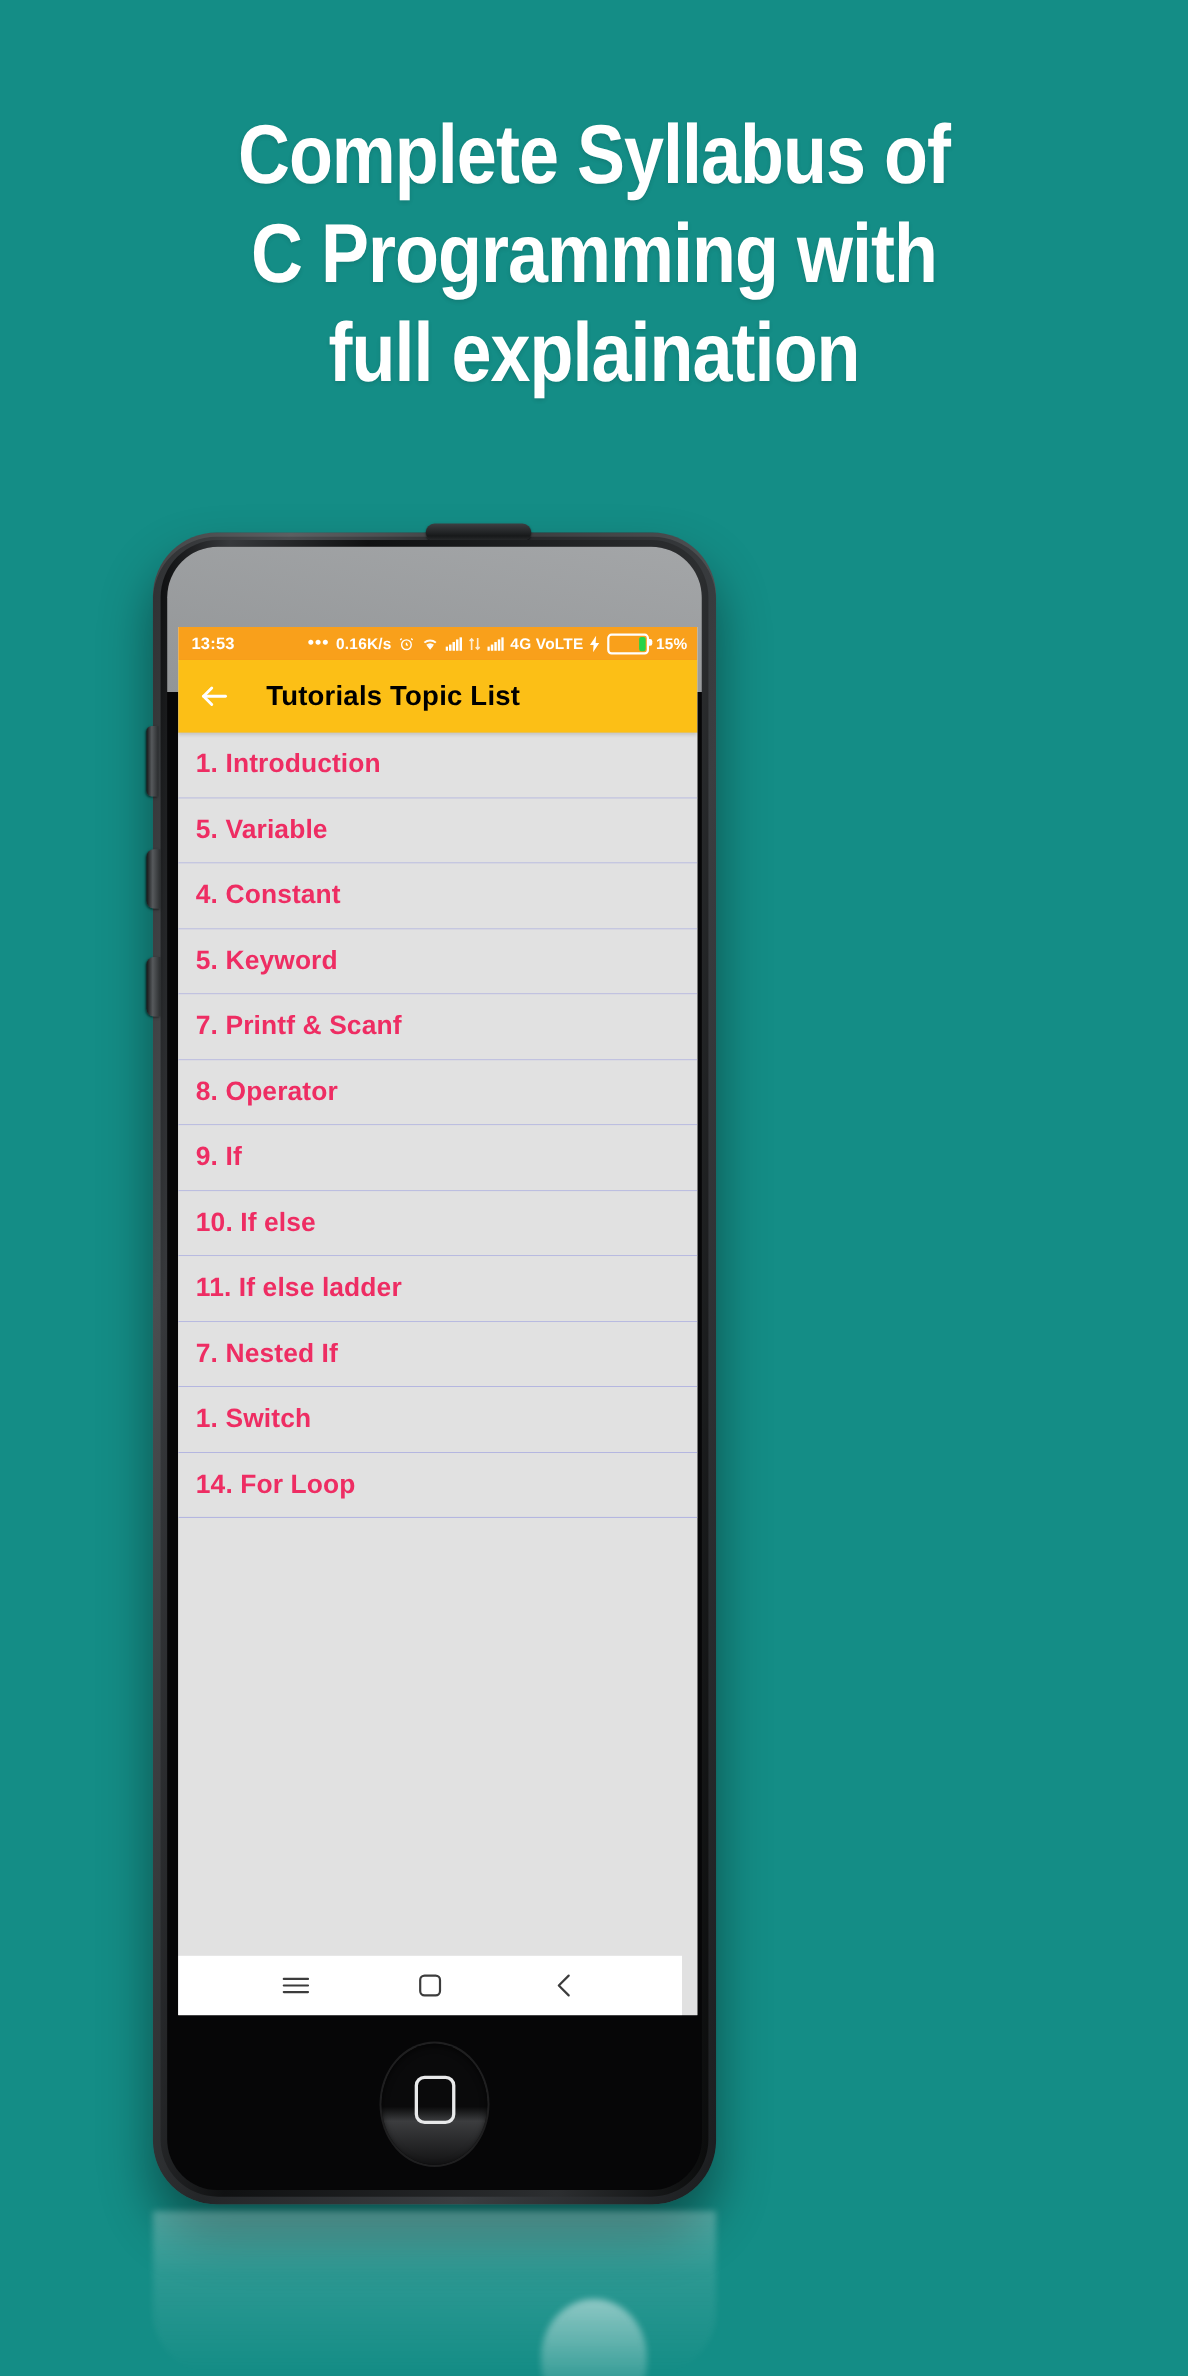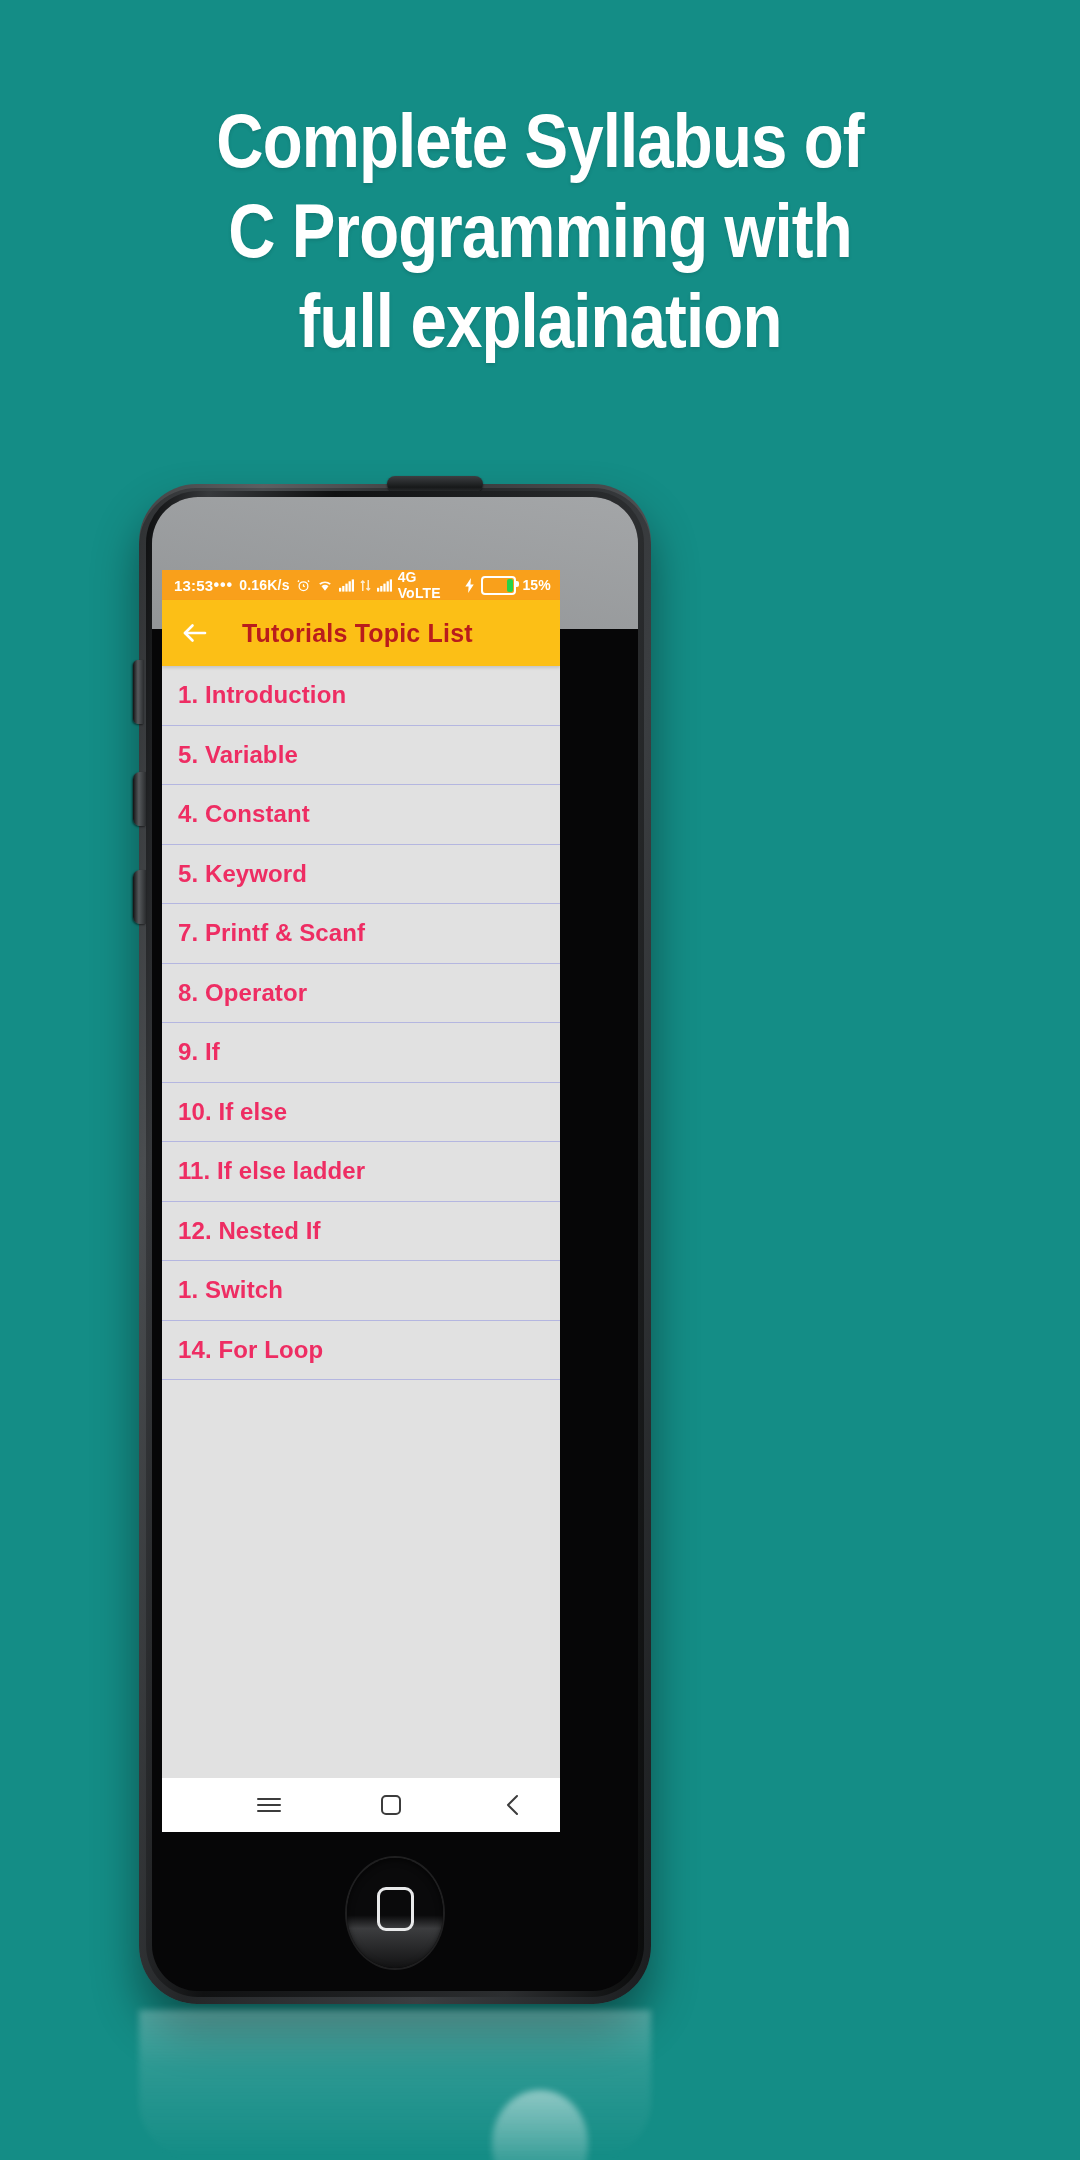--- a/index.html
+++ b/index.html
@@ -112,21 +112,21 @@
   }
   .side-btn.b1 { top: 176px; width: 11px; height: 64px; border-radius: 5px 0 0 5px; }
   .side-btn.b2 { top: 288px; width: 13px; height: 54px; border-radius: 7px 0 0 7px; }
   .side-btn.b3 { top: 386px; width: 13px; height: 54px; border-radius: 7px 0 0 7px; }
 
   
   #screen {
     position: absolute;
     left: 23px;
     top: 86px;
-    width: 398px;
+    width: 472px;
     height: 1262px;
     overflow: hidden;
     background: #e2e2e2;
   }
 
   
   .status-bar {
     height: 30px;
     background: #f9a01b;
     display: flex;
@@ -176,21 +176,21 @@
     height: 66px;
     background: #fcbf16;
     display: flex;
     align-items: center;
     padding-left: 18px;
     box-shadow: 0 2px 3px rgba(0,0,0,0.13);
     position: relative;
     z-index: 2;
   }
   .app-bar-title {
-    color: #b91c1c;
+    color: #000000;
     font-size: 25px;
     font-weight: bold;
     margin-left: 32px;
     letter-spacing: 0.2px;
   }
   .back-arrow { width: 30px; height: 30px; display: block; }
 
   
   .topic-list {
     background: #e1e1e1;
@@ -393,21 +393,21 @@
             <div class="topic-item">
               <span class="topic-label">9. If</span>
             </div>
             <div class="topic-item">
               <span class="topic-label">10. If else</span>
             </div>
             <div class="topic-item">
               <span class="topic-label">11. If else ladder</span>
             </div>
             <div class="topic-item">
-              <span class="topic-label">12. Nested If</span>
+              <span class="topic-label">7. Nested If</span>
             </div>
             <div class="topic-item">
               <span class="topic-label">1. Switch</span>
             </div>
             <div class="topic-item">
               <span class="topic-label">14. For Loop</span>
             </div>
           </div>
 
         <div class="nav-bar">

